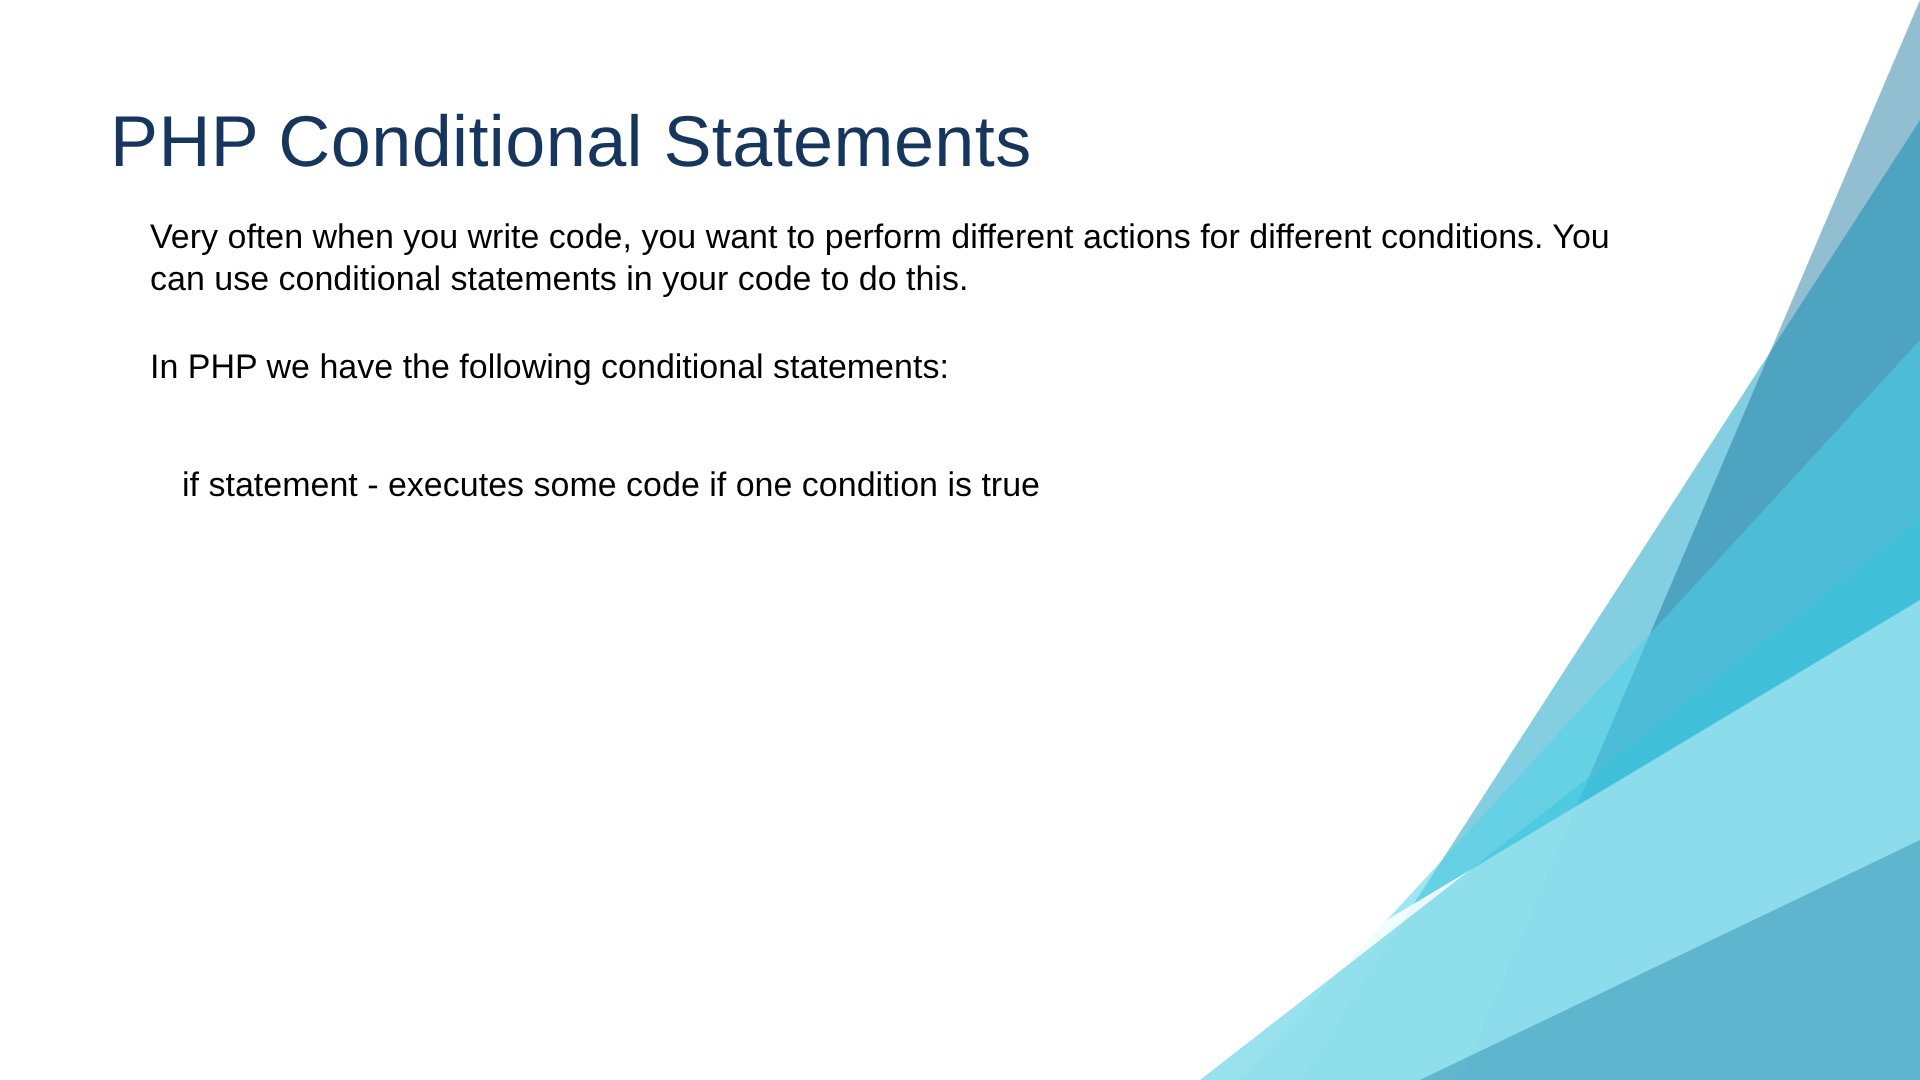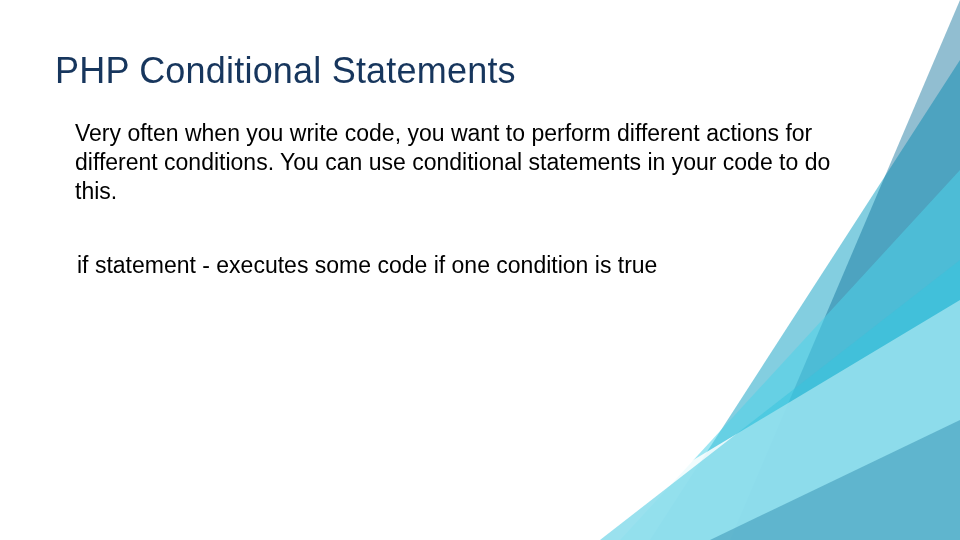--- a/index.html
+++ b/index.html
@@ -8,40 +8,41 @@
     font-family:"Trebuchet MS","Lucida Sans Unicode","Lucida Grande",sans-serif;
     background:#fff;color:#000;overflow:hidden;position:relative;
   }
   .slide{position:absolute;inset:0}
   .title{
     position:absolute;left:55px;top:50px;
     font-size:36px;font-weight:400;color:#17365d;
     letter-spacing:.2px;
   }
   .body{
-    position:absolute;left:75px;top:119px;width:760px;
-    font-size:23px;line-height:1.25;
+    position:absolute;left:75px;top:108px;width:760px;
+    font-size:17px;line-height:1.25;
   }
   .body p{margin:0 0 0 0}
   .spacer{height:22px}
   .body .items{margin-top:0}
-  .body .items div{margin:2px}
+  .body .items div{margin:16px}
   
   .deco{position:absolute;right:0;bottom:0;width:400px;height:540px;pointer-events:none}
 </style>
 </head>
 <body>
 
 <div class="slide">
 
   <div class="title">PHP Conditional Statements</div>
 
   <div class="body">
     <p>Very often when you write code, you want to perform different actions for different conditions. You can use conditional statements in your code to do this.</p>
     <div class="spacer"></div>
+    <p>In PHP we have the following conditional statements:</p>
     <div class="spacer"></div>
     <div class="items">
       <div>if statement - executes some code if one condition is true</div>
     </div>
   </div>
 
   <svg class="deco" viewBox="0 0 400 540" preserveAspectRatio="none">
     <polygon points="400,0 400,540 120,540" fill="#ffffff"></polygon>
     <polygon points="400,60 400,540 90,540" fill="#1ea6c6" fill-opacity="0.55"></polygon>
     <polygon points="400,0 400,540 170,540" fill="#0b6e99" fill-opacity="0.45"></polygon>

